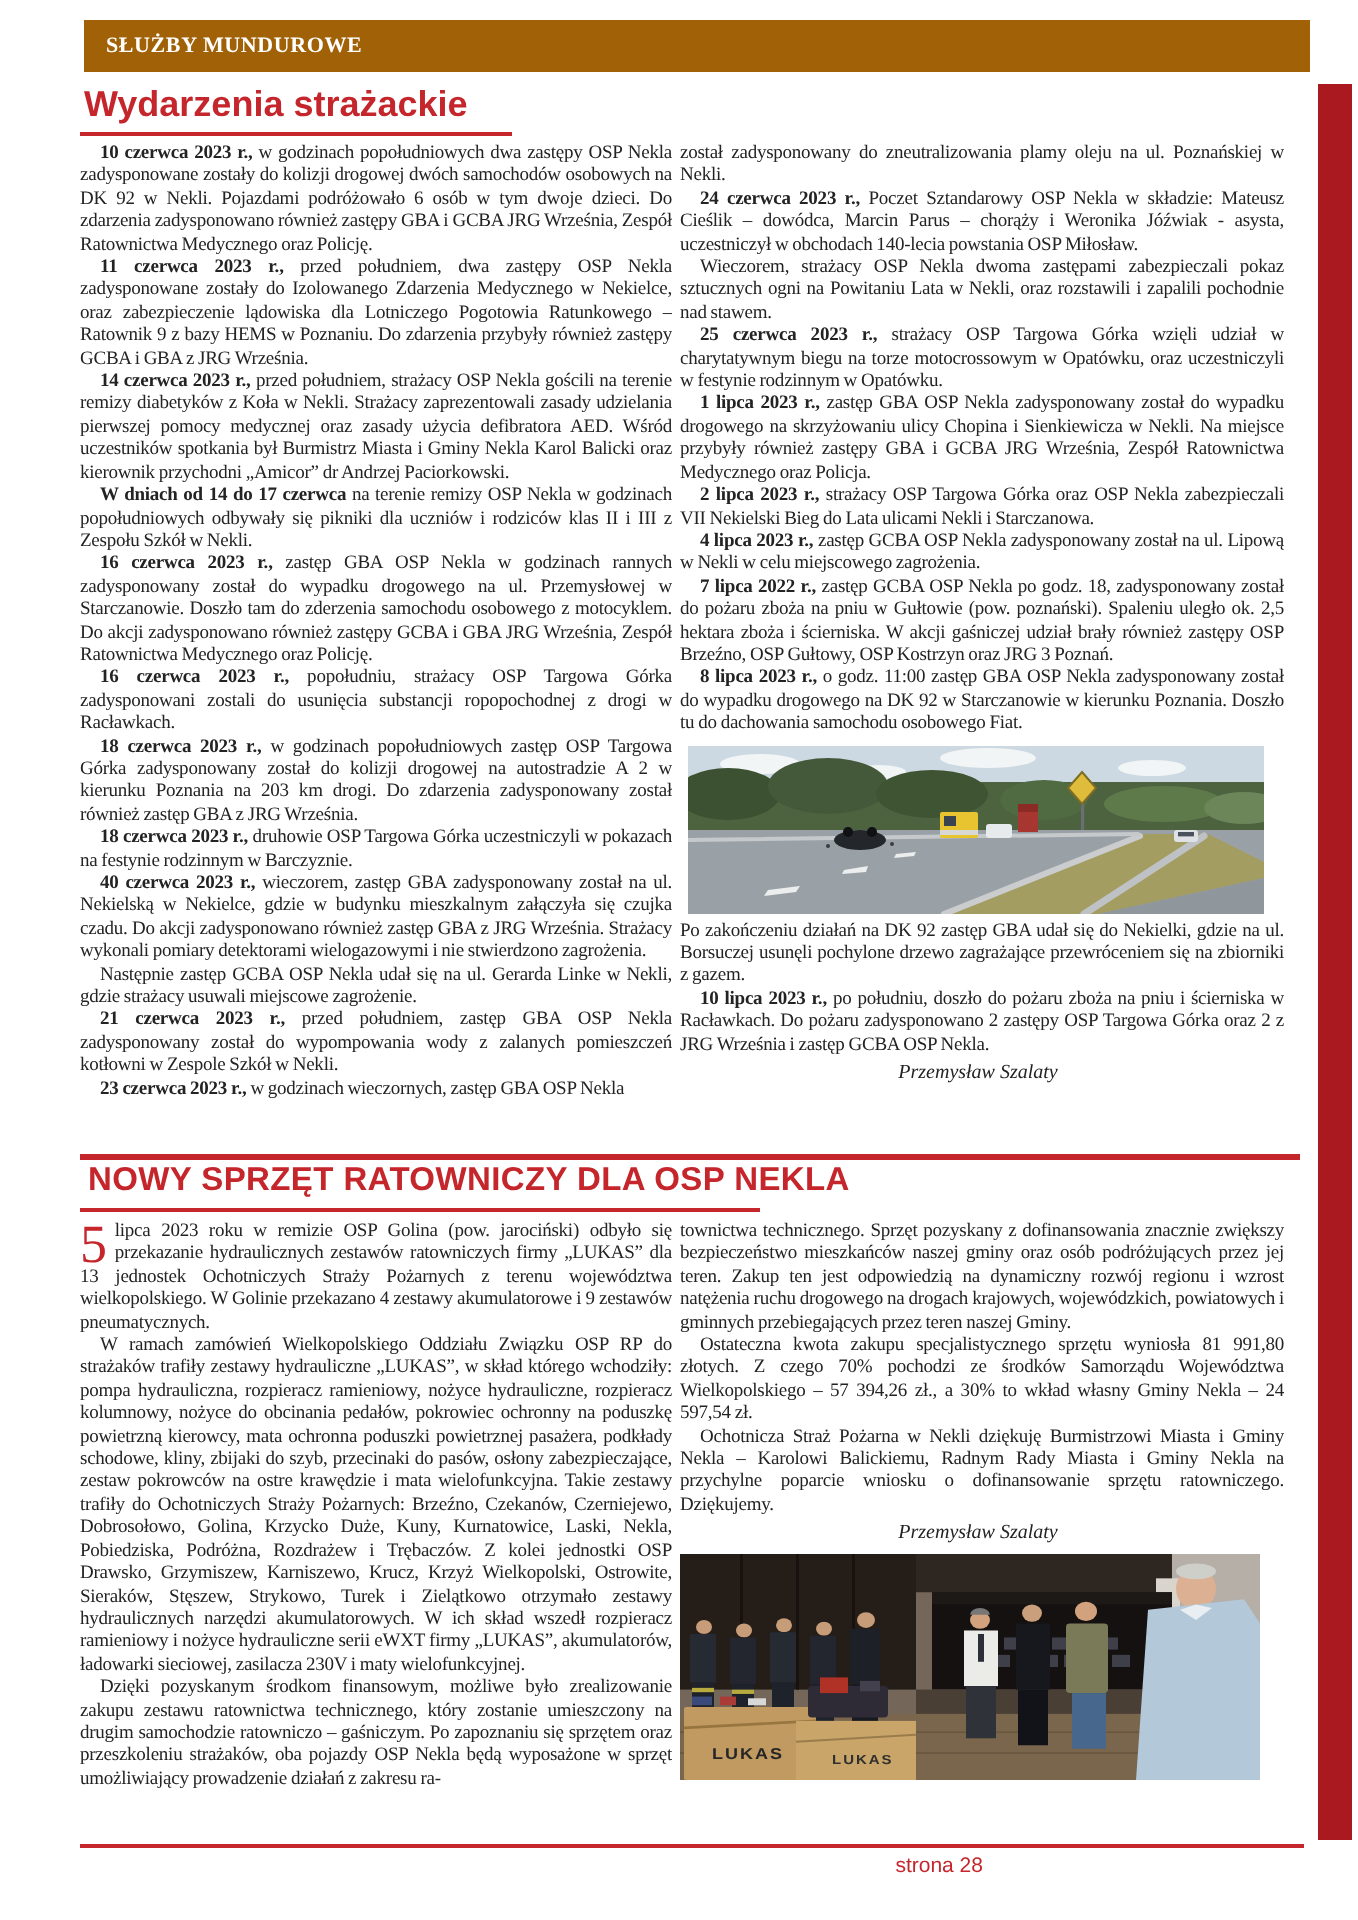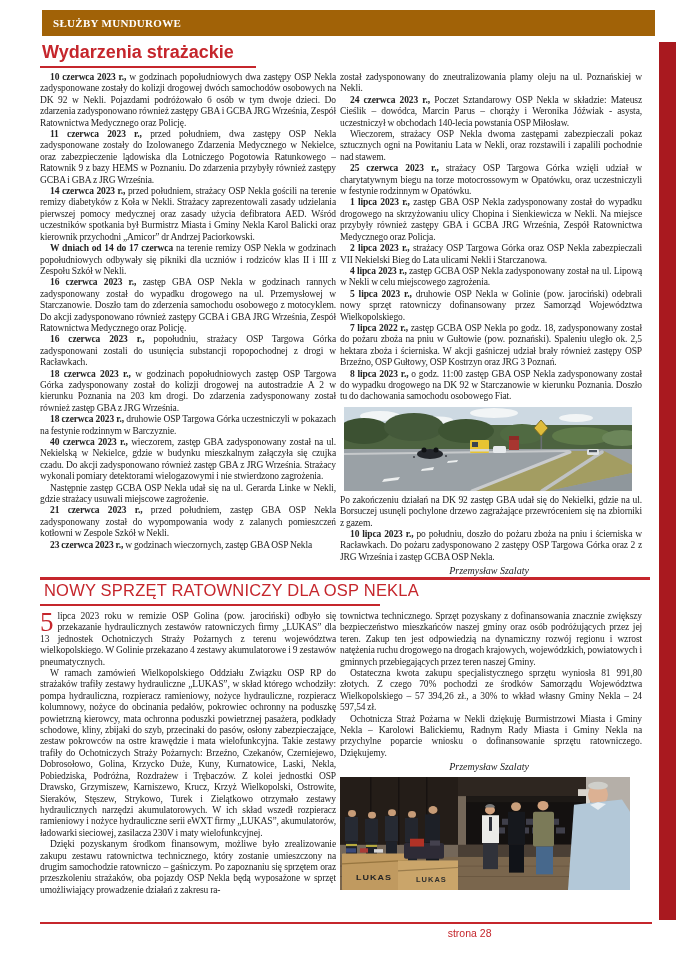--- a/index.html
+++ b/index.html
@@ -25,21 +25,21 @@
   .body-p.cont{text-indent:0;}
   .lead{font-weight:700;}
   .sig{margin:2px 4px 2px 0;font-style:italic;font-size:10px;text-align:center;}
   figure{margin:0;}
   .photo1{margin:4px 0 4px 4px;width:288px;height:84px;}
   .photo2{margin:5px 0 0 0;width:290px;height:113px;}
   .photo1 svg,.photo2 svg{display:block;width:100%;height:100%;}
   
   .a2-rule-top{position:absolute;left:40px;top:577px;width:610px;height:2.5px;background:#c5262c;}
   .a2-title{position:absolute;left:44px;top:581px;margin:0;font-family:"Liberation Sans",sans-serif;
-        font-size:16.5px;font-weight:400;color:#c5262c;letter-spacing:.2px;}
+        font-size:16.5px;font-weight:700;color:#c5262c;letter-spacing:.2px;}
   .a2-title-rule{position:absolute;left:40px;top:604px;width:340px;height:2px;background:#c5262c;}
   .dropcap-p{text-indent:0;}
   .dropcap{float:left;color:#c5262c;font-size:27px;line-height:21px;margin:1px 4px 0 0;}
   
   .footer-rule{position:absolute;left:40px;top:922px;width:612px;height:1.6px;background:#c5262c;}
   .footer{position:absolute;left:40px;top:927px;width:612px;display:flex;justify-content:flex-end;
         font-family:"Liberation Sans",sans-serif;color:#c5262c;font-size:10.5px;}
   .footer .issue{font-weight:700;margin-top:44px;}
 </style>
 </head>
@@ -71,21 +71,20 @@
       <p class="body-p"><b class="lead">23 czerwca 2023 r.,</b><span> w godzinach wieczornych, zastęp GBA OSP Nekla</span></p>
     </div>
     <div class="col c-right">
       <p class="body-p cont"><b class="lead"></b><span>został zadysponowany do zneutralizowania plamy oleju na ul. Poznańskiej w Nekli.</span></p>
       <p class="body-p"><b class="lead">24 czerwca 2023 r.,</b><span> Poczet Sztandarowy OSP Nekla w składzie: Mateusz Cieślik – dowódca, Marcin Parus – chorąży i Weronika Jóźwiak - asysta, uczestniczył w obchodach 140-lecia powstania OSP Miłosław.</span></p>
       <p class="body-p"><b class="lead"></b><span>Wieczorem, strażacy OSP Nekla dwoma zastępami zabezpieczali pokaz sztucznych ogni na Powitaniu Lata w Nekli, oraz rozstawili i zapalili pochodnie nad stawem.</span></p>
       <p class="body-p"><b class="lead">25 czerwca 2023 r.,</b><span> strażacy OSP Targowa Górka wzięli udział w charytatywnym biegu na torze motocrossowym  w Opatówku, oraz uczestniczyli w festynie rodzinnym w Opatówku.</span></p>
       <p class="body-p"><b class="lead">1 lipca 2023 r.,</b><span> zastęp GBA OSP Nekla zadysponowany został do wypadku drogowego na skrzyżowaniu ulicy Chopina i Sienkiewicza w Nekli. Na miejsce przybyły również zastępy GBA i GCBA JRG Września, Zespół Ratownictwa Medycznego oraz Policja.</span></p>
       <p class="body-p"><b class="lead">2 lipca 2023 r.,</b><span> strażacy OSP Targowa Górka oraz OSP Nekla zabezpieczali VII Nekielski Bieg do Lata ulicami Nekli i Starczanowa.</span></p>
       <p class="body-p"><b class="lead">4 lipca 2023 r.,</b><span> zastęp GCBA OSP Nekla zadysponowany został na ul. Lipową w Nekli w celu miejscowego zagrożenia.</span></p>
-      <p class="body-p"><b class="lead">5 lipca 2023 r.,</b><span> druhowie OSP Nekla w Golinie (pow. jarociński) odebrali nowy sprzęt ratowniczy dofinansowany przez Samorząd Województwa Wielkopolskiego.</span></p>
       <p class="body-p"><b class="lead">7 lipca 2022 r.,</b><span> zastęp GCBA OSP Nekla po godz. 18, zadysponowany został do pożaru zboża na pniu w Gułtowie (pow. poznański). Spaleniu uległo ok. 2,5 hektara zboża i ścierniska. W akcji gaśniczej udział brały również zastępy OSP Brzeźno, OSP Gułtowy, OSP Kostrzyn oraz JRG 3 Poznań.</span></p>
       <p class="body-p"><b class="lead">8 lipca 2023 r.,</b><span> o godz. 11:00 zastęp GBA OSP Nekla zadysponowany został do wypadku drogowego na DK 92 w Starczanowie w kierunku Poznania. Doszło tu do dachowania samochodu osobowego Fiat.</span></p>
 
       <figure class="photo1">
         <svg viewBox="0 0 288 84" preserveAspectRatio="none">
           <rect width="288" height="46" fill="#cdd9e2"></rect>
           <g fill="#f2f5f6">
             <ellipse cx="36" cy="9" rx="20" ry="5"></ellipse>
               <ellipse cx="150" cy="6" rx="24" ry="5"></ellipse>
             <ellipse cx="232" cy="11" rx="17" ry="4"></ellipse>

